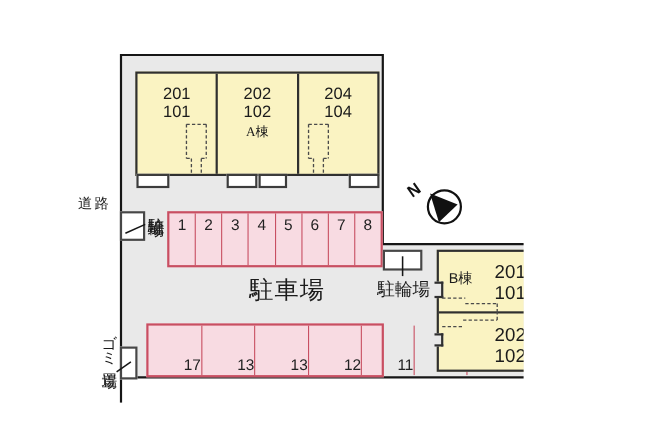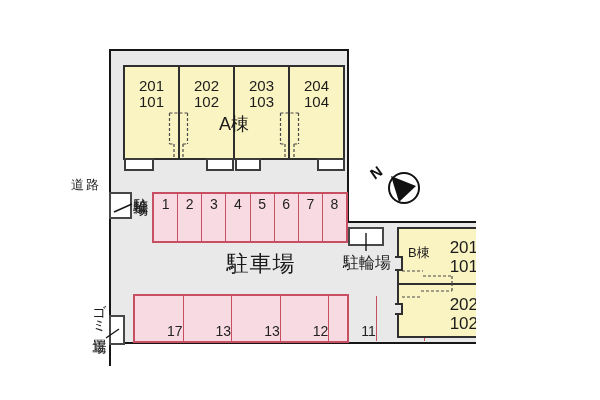--- a/index.html
+++ b/index.html
@@ -8,21 +8,21 @@
   .stage *{box-sizing:border-box;}
   .abs{position:absolute;}
   svg.layer{position:absolute;left:0;top:0;pointer-events:none;}
 
   
   .bldg{position:absolute;background:#faf3c2;border:2px solid #2f2f2f;}
   .a-bldg{left:123px;top:65px;width:222px;height:95px;display:flex;}
   .a-unit{flex:1;border-right:2px solid #2f2f2f;text-align:center;padding-top:11px;
           font-size:15px;line-height:16px;}
   .a-unit:last-child{border-right:none;}
-  .a-name{left:123px;top:112px;width:222px;text-align:center;font-size:18px;}
+  .a-name{left:123px;top:112px;width:222px;text-align:center;font-size:12px;font-family:Liberation Serif, serif;}
   .b-bldg{left:397px;top:227px;width:103px;height:111px;}
   .b-divider{position:absolute;left:0;top:54px;width:100%;height:2px;background:#2f2f2f;}
   .b-name{left:408px;top:244px;font-size:16px;}
   .b-unit{position:absolute;width:34px;text-align:right;font-size:17px;line-height:19px;}
   .b-unit1{left:444px;top:238px;}
   .b-unit2{left:444px;top:295px;}
   .notch{position:absolute;background:#e9e9e9;border:2px solid #2f2f2f;border-left:none;}
   .notch1{left:395px;top:256px;width:8px;height:15px;}
   .notch2{left:395px;top:303px;width:8px;height:12px;}
   .wbox{position:absolute;background:#ffffff;border:2px solid #3c3c3c;}
@@ -66,24 +66,20 @@
   </svg>
 
   <div class="bldg a-bldg">
     <div class="a-unit">
       <span>201</span><br>
       <span>101</span>
     </div>
     <div class="a-unit">
       <span>202</span><br>
       <span>102</span>
-    </div>
-    <div class="a-unit">
-      <span>203</span><br>
-      <span>103</span>
     </div>
     <div class="a-unit">
       <span>204</span><br>
       <span>104</span>
     </div>
   </div>
   <div class="abs a-name">A棟</div>
 
   <div class="wbox porch1"></div>
   <div class="wbox porch2"></div>

